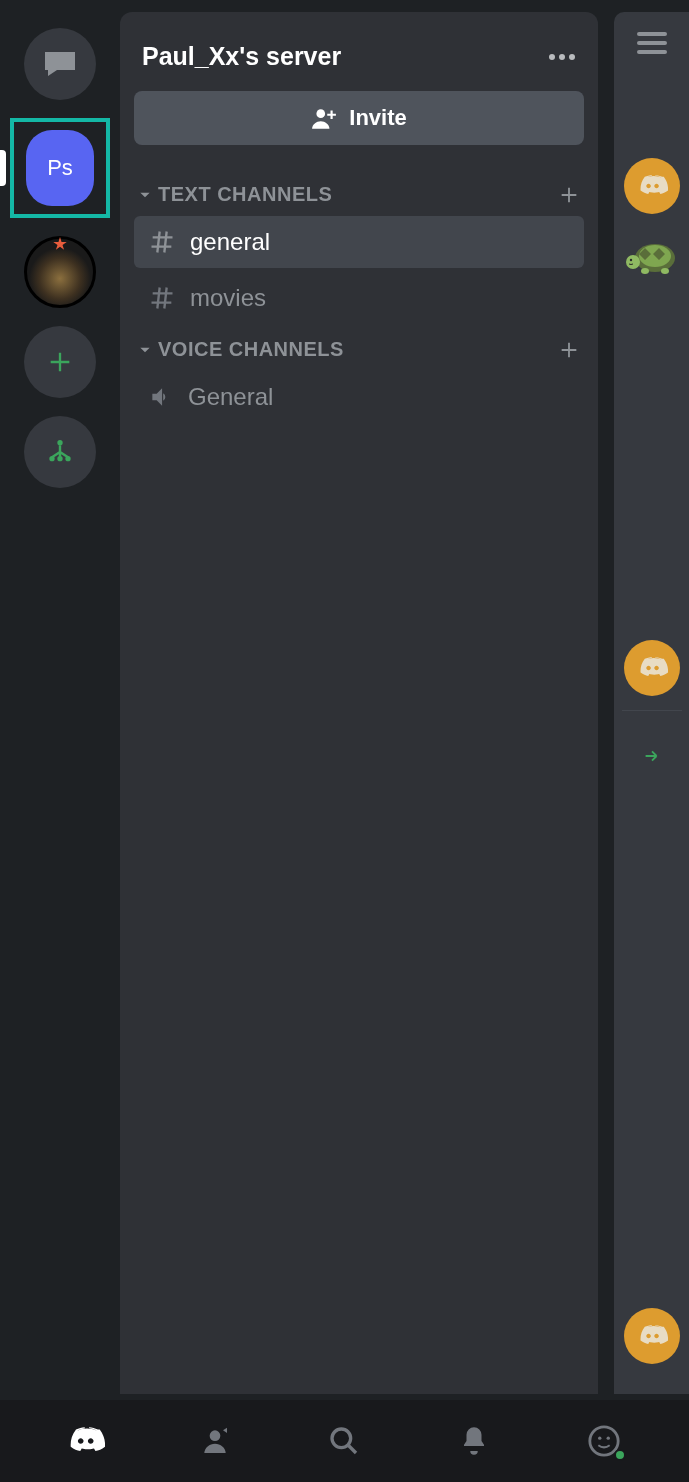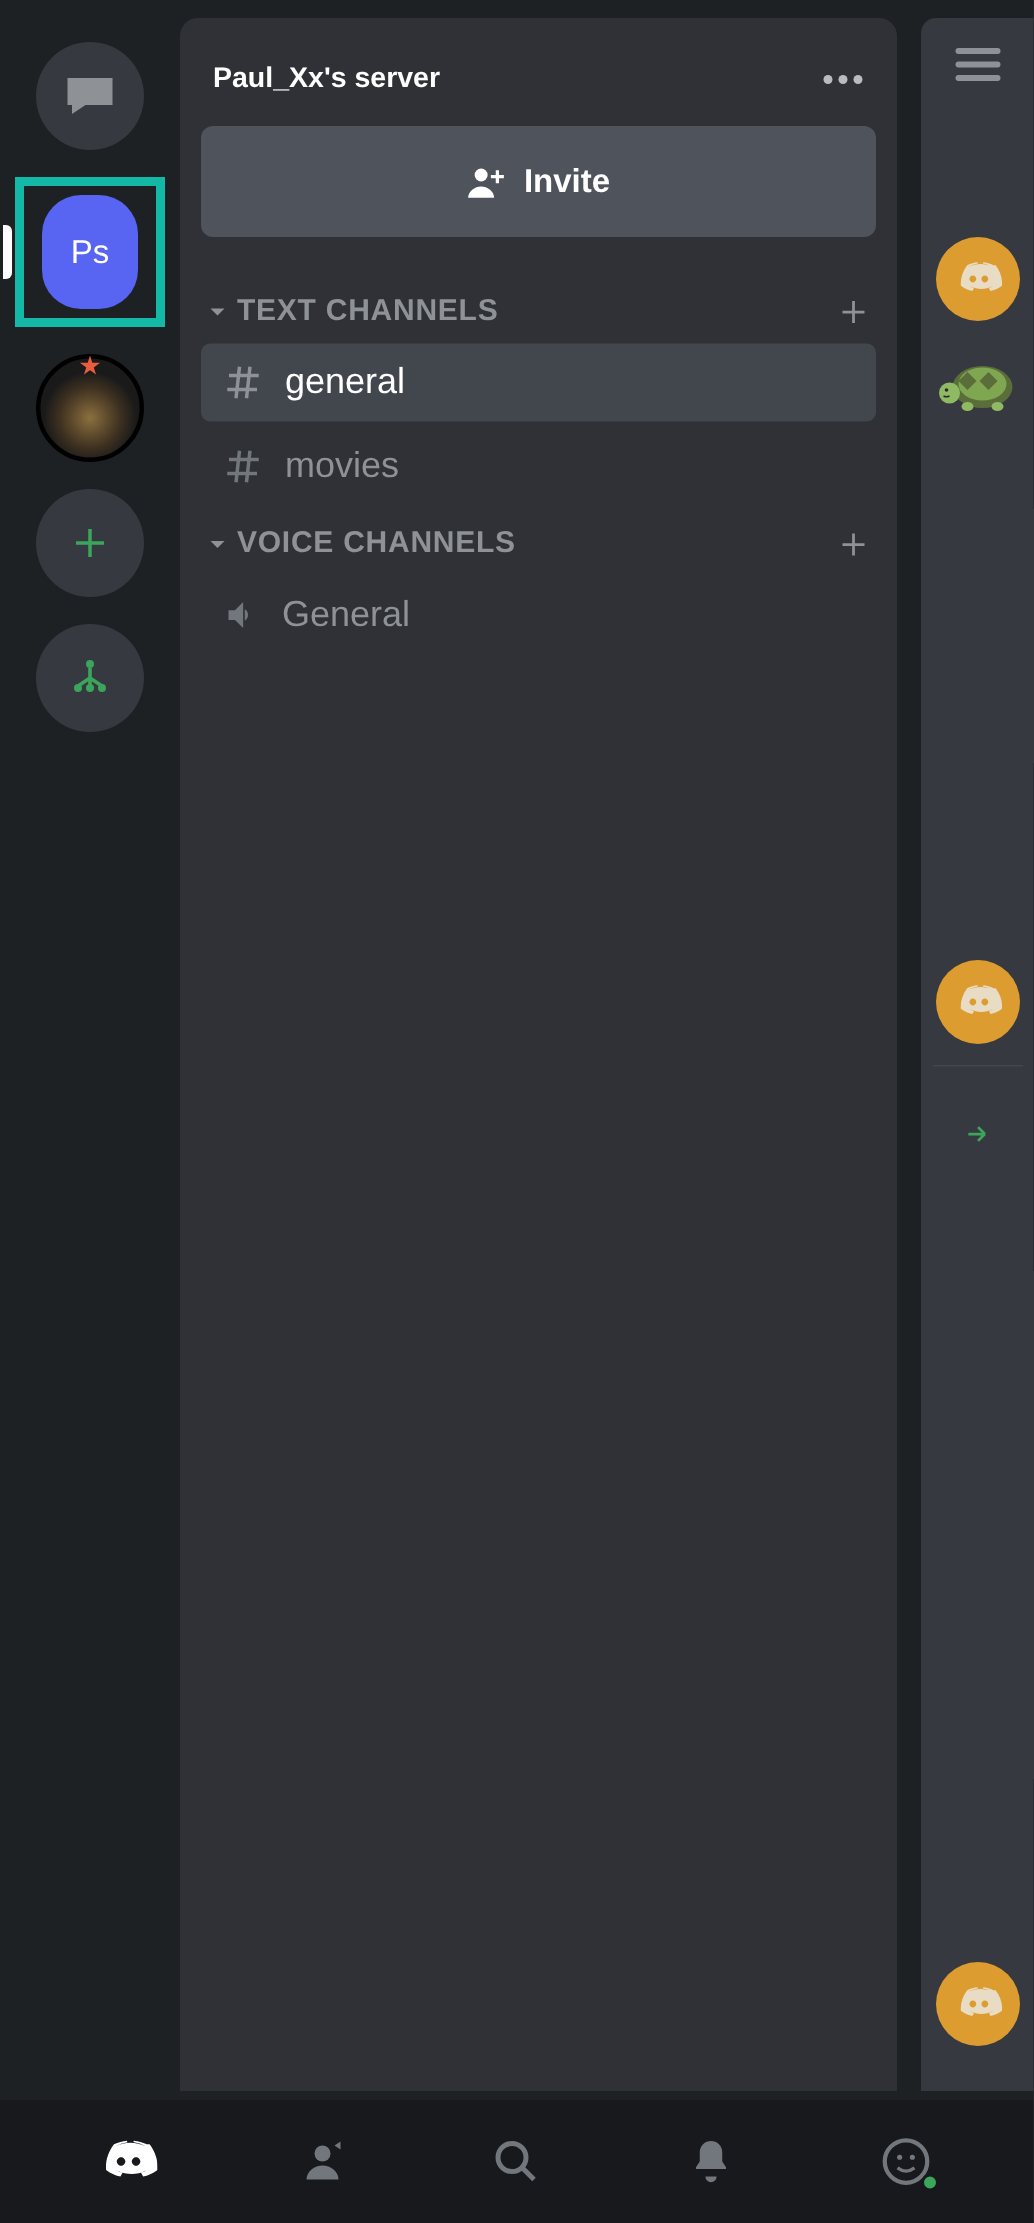--- a/index.html
+++ b/index.html
@@ -34,21 +34,21 @@
   align-items: center;
   justify-content: center;
   cursor: pointer;
 }
 
 .server-item.dm {
   background: #36393f;
 }
 
 .server-item.selected-wrapper {
-  border: 6px solid #14b8a6;
+  border: 4px solid #14b8a6;
   border-radius: 0;
   padding: 12px;
   width: 100px;
   height: 100px;
   position: relative;
 }
 
 .server-item.selected-wrapper::before {
   content: '';
   position: absolute;
@@ -111,36 +111,36 @@
 
 .panel-header {
   display: flex;
   align-items: center;
   justify-content: space-between;
   padding: 10px 8px 20px 8px;
 }
 
 .server-title {
   color: #fff;
-  font-size: 19px;
+  font-size: 25px;
   font-weight: 700;
 }
 
 .more-dots {
   color: #b9bbbe;
   font-size: 24px;
   letter-spacing: 2px;
 }
 
 .invite-btn {
   width: 100%;
   background: #4f545c;
   border: none;
   border-radius: 8px;
-  padding: 24px;
+  padding: 14px;
   color: #fff;
   font-size: 22px;
   font-weight: 600;
   display: flex;
   align-items: center;
   justify-content: center;
   gap: 12px;
   cursor: pointer;
   margin-bottom: 32px;
 }

